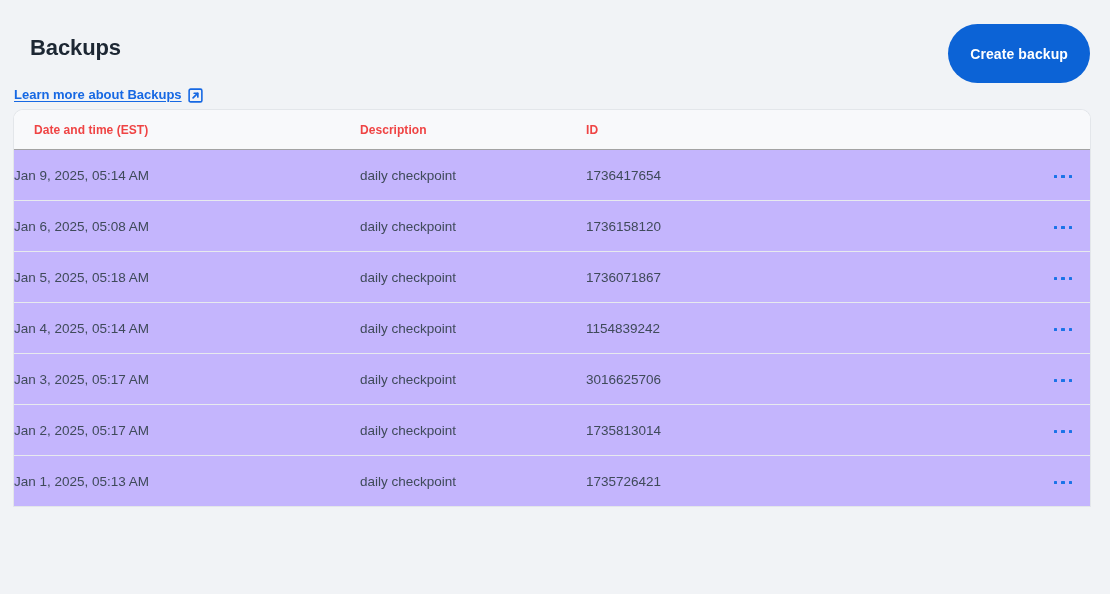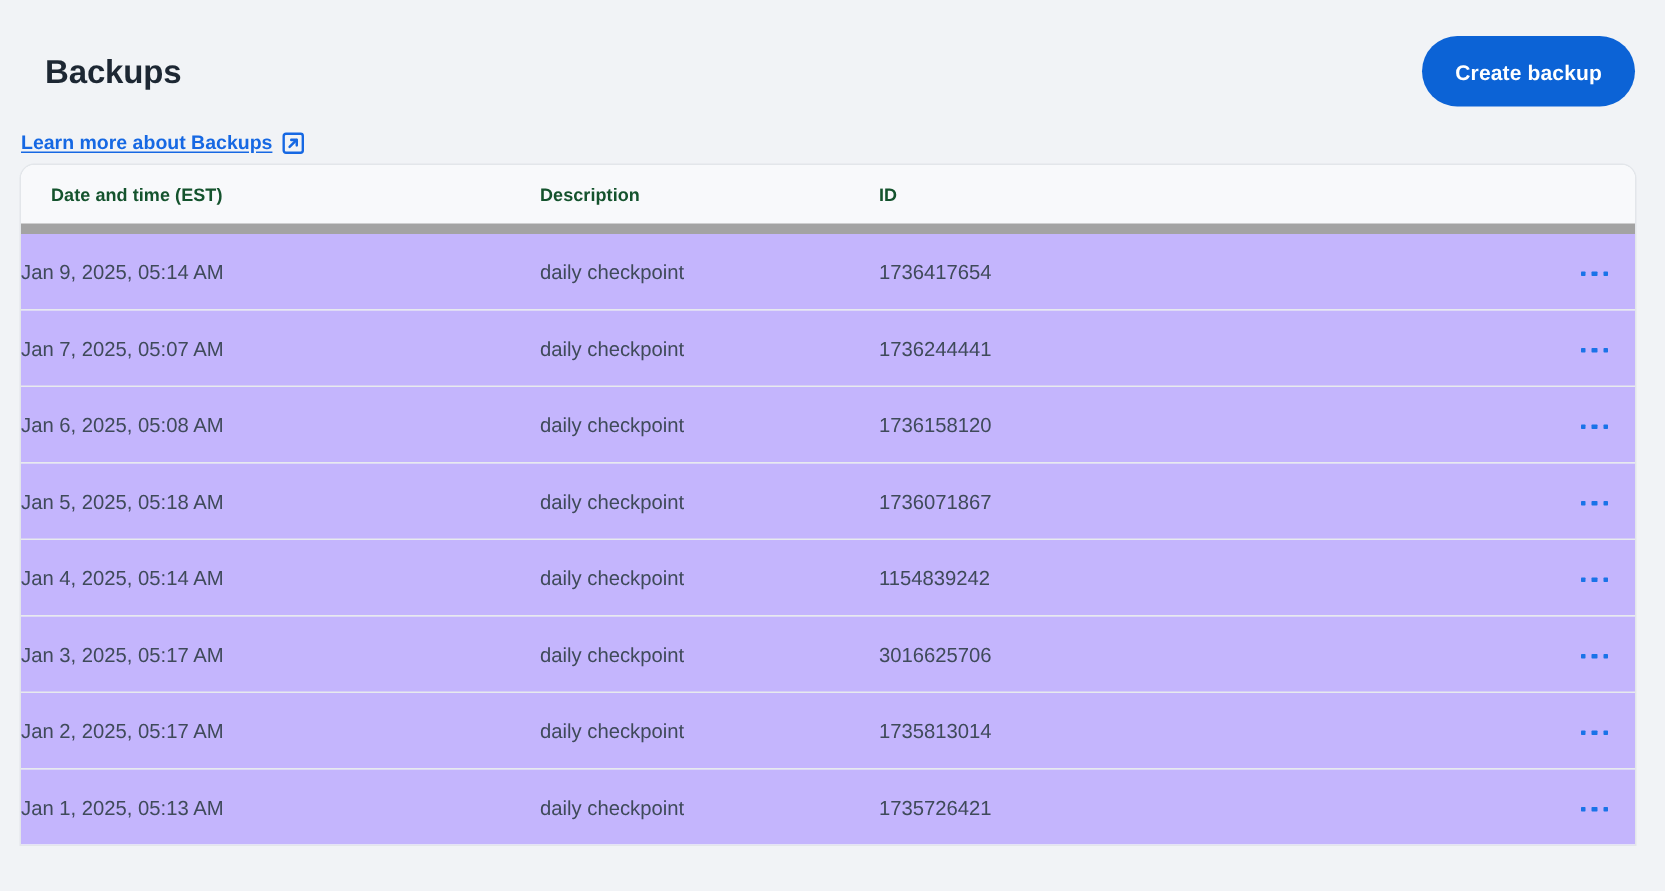--- a/index.html
+++ b/index.html
@@ -68,21 +68,21 @@
 
   .create-btn {
     position: absolute;
     top: 24px;
     right: 20px;
     background: #0c63d6;
     color: #ffffff;
     border: none;
     border-radius: 999px;
     padding: 0 22px;
-    height: 47px;
+    height: 59px;
     font-family: "Liberation Sans", sans-serif;
     font-size: 14px;
     font-weight: bold;
     cursor: pointer;
     letter-spacing: 0.1px;
     white-space: nowrap;
     text-align: right;
   }
 
   
@@ -101,23 +101,23 @@
     width: 100%;
     border-collapse: collapse;
     table-layout: fixed;
   }
 
   .table thead th {
     background: #f8f9fb;
     text-align: left;
     font-size: 12px;
     font-weight: bold;
-    color: #14532d;
+    color: #ef4444;
     padding: 13px 0 12px 0;
-    border-bottom: 7px solid #a3a3a3;
+    border-bottom: 1px solid #a3a3a3;
     letter-spacing: 0.05px;
   }
 
   .col-date   { width: 326px; padding-left: 20px !important; }
   .col-desc   { width: 226px; }
   .col-id     { width: 430px; }
   .col-menu   { width: 94px; }
 
   .table tbody td {
     font-size: 13.5px;
@@ -194,30 +194,20 @@
             <td class="cell-date">Jan 9, 2025, 05:14 AM</td>
             <td>daily checkpoint</td>
             <td>1736417654</td>
             <td class="menu-cell"><button class="dots-btn">
                 <span></span>
                 <span></span>
                 <span></span>
               </button></td>
           </tr>
           <tr>
-            <td class="cell-date">Jan 7, 2025, 05:07 AM</td>
-            <td>daily checkpoint</td>
-            <td>1736244441</td>
-            <td class="menu-cell"><button class="dots-btn">
-                <span></span>
-                <span></span>
-                <span></span>
-              </button></td>
-          </tr>
-          <tr>
             <td class="cell-date">Jan 6, 2025, 05:08 AM</td>
             <td>daily checkpoint</td>
             <td>1736158120</td>
             <td class="menu-cell"><button class="dots-btn">
                 <span></span>
                 <span></span>
                 <span></span>
               </button></td>
           </tr>
           <tr>

